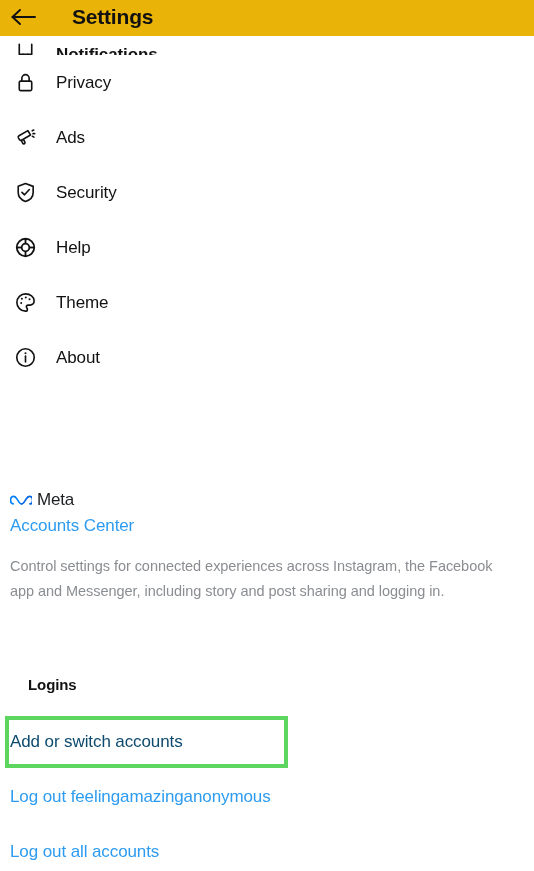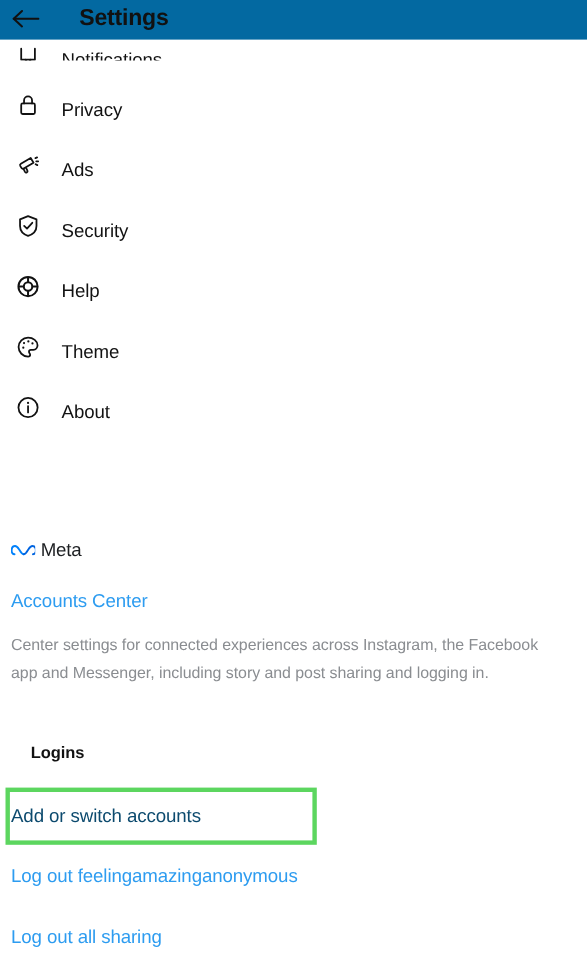--- a/index.html
+++ b/index.html
@@ -13,21 +13,21 @@
     position:relative;
     width:534px; height:871px;
     background:#ffffff;
   }
 
   
   .header {
     position:absolute; left:0; top:0;
     width:534px; height:36px;
     display:flex; align-items:center;
-    background:#0369a1;
+    background:#eab308;
   }
   .back-btn {
     position:absolute; left:8px; top:2px;
     width:30px; height:30px;
     display:flex; align-items:center; justify-content:center;
     cursor:pointer;
   }
   .header-title {
     position:absolute; left:72px; top:0;
     height:34px; line-height:34px;
@@ -37,28 +37,29 @@
   }
 
   
   .settings-list {
     position:absolute; left:0; top:36px;
     width:534px;
   }
   .row {
     position:relative;
     height:55px;
-    display:flex; align-items:flex-end;
+    display:flex; align-items:center;
     padding-left:10px;
     cursor:pointer;
   }
   .row.clipped {
     height:19px;
     align-items:flex-end;
     overflow:hidden;
+    font-weight:bold;
   }
   .row.clipped .row-icon,
   .row.clipped .row-label { transform:translateY(10px); }
   .row-icon {
     width:30px; height:30px;
     display:flex; align-items:center; justify-content:center;
     flex:0 0 30px;
   }
   .row-label {
     margin-left:16px;
@@ -80,21 +81,21 @@
   }
   .meta-mark { width:22px; height:15px; flex:0 0 22px; }
   .meta-word {
     margin-left:5px;
     font-size:17px;
     color:#1c1e21;
     letter-spacing:-0.2px;
   }
   .accounts-center-link {
     display:block;
-    margin-top:25px;
+    margin-top:4px;
     font-size:17px;
     color:#2d9cf0;
     letter-spacing:-0.1px;
     cursor:pointer;
   }
   .meta-desc {
     margin-top:18px;
     font-size:14.5px;
     line-height:25px;
     color:#8a8d91;
@@ -243,26 +244,26 @@
     <div class="meta-logo-row">
       <span class="meta-mark">
         <svg width="22" height="15" viewBox="0 0 30 18">
           <path d="M4.4 13.6 C1.9 13.6 0.8 11.4 0.8 9 C0.8 6 2.4 3.4 5 3.4 C7.2 3.4 8.6 5.3 9.9 7.4 C10.9 9 11.9 10.7 13 12 C13.8 12.9 14.6 13.6 15.8 13.6" fill="none" stroke="#0081fb" stroke-width="2.3" stroke-linecap="round" stroke-linejoin="round"></path>
           <path d="M15.8 13.6 C17 13.6 17.8 12.9 18.6 12 C19.7 10.7 20.7 9 21.7 7.4 C23 5.3 24.4 3.4 26.6 3.4 C29.2 3.4 30.8 6 30.8 9 C30.8 11.4 29.7 13.6 27.2 13.6" fill="none" stroke="#0064e0" stroke-width="2.3" stroke-linecap="round" stroke-linejoin="round"></path>
         </svg>
       </span>
       <span class="meta-word">Meta</span>
     </div>
     <a class="accounts-center-link">Accounts Center</a>
-    <p class="meta-desc">Center settings for connected experiences across Instagram, the Facebook app and Messenger, including story and post sharing and logging in.</p>
+    <p class="meta-desc">Control settings for connected experiences across Instagram, the Facebook app and Messenger, including story and post sharing and logging in.</p>
   </div>
 
   <div class="logins-block">
     <div class="logins-heading">Logins</div>
 
     <div class="highlight-box"></div>
     <a class="add-switch-link">Add or switch accounts</a>
 
     <a class="logout-link logout-user">Log out feelingamazinganonymous</a>
-    <a class="logout-link logout-all">Log out all sharing</a>
+    <a class="logout-link logout-all">Log out all accounts</a>
   </div>
 
 </div>
 
 </body></html>

